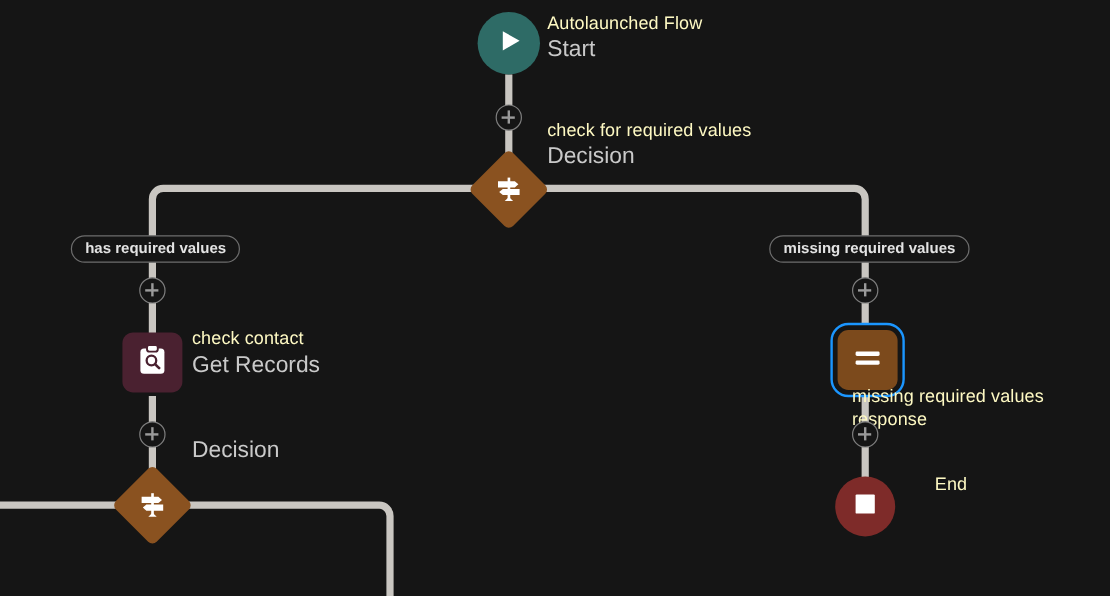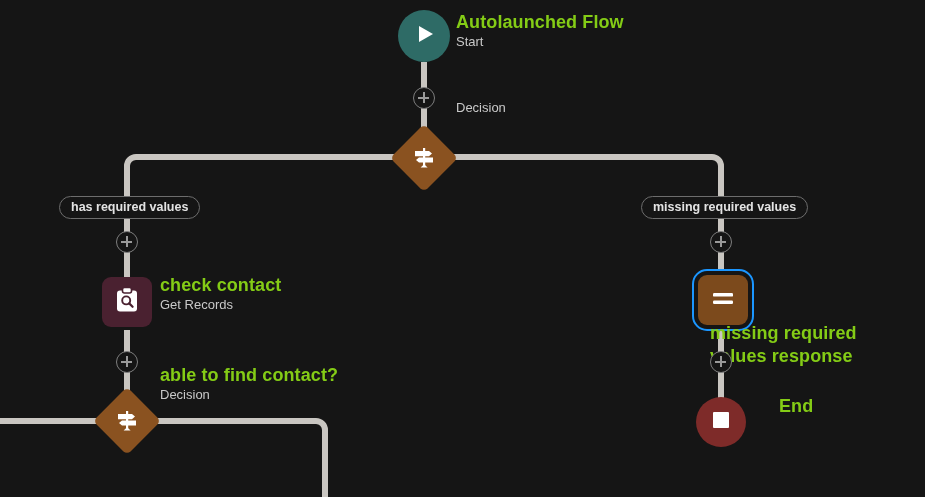--- a/index.html
+++ b/index.html
@@ -56,26 +56,26 @@
   .diamond-node > .glyph { transform: rotate(-45deg); display:flex; }
 
   
   .node-label {
     position: absolute;
     line-height: 1.25;
     white-space: nowrap;
   }
   .node-label .title {
     display: block;
-    font-size: 18px; font-weight: bold; color: #84cc16;
+    font-size: 15px; font-weight: normal; color: #fef9c3;
     letter-spacing: .1px;
   }
   .node-label .subtitle {
     display: block;
-    font-size: 13px; color: #c9c9c9;
+    font-size: 19px; color: #c9c9c9;
   }
   .node-label.wrap { white-space: normal; width: 170px; }
 
   
   .branch-pill {
     position: absolute;
     border: 1px solid #6d6d6d;
     border-radius: 12px;
     background: #151515;
     color: #e3e3e3;
@@ -151,20 +151,21 @@
         <svg width="26" height="26" viewBox="0 0 26 26" aria-hidden="true">
           <rect x="12" y="3" width="2.2" height="19" fill="#ffffff"></rect>
           <path d="M4 6 h14 l3 2.6 -3 2.6 H4 z" fill="#ffffff"></path>
           <path d="M22 12.4 h-14 l-3 2.6 3 2.6 h14 z" fill="#ffffff"></path>
           <path d="M9.6 22.6 l3.5 -3.4 3.5 3.4 z" fill="#ffffff"></path>
         </svg>
       </span>
     </div>
   </div>
   <div class="node-label" style="left:456px; top:100px;">
+    <span class="title">check for required values</span>
     <span class="subtitle">Decision</span>
   </div>
 
   <div class="branch-pill" style="left:641px; top:196px;">missing required values</div>
   <div class="branch-pill" style="left:59px; top:196px;">has required values</div>
 
   <div class="add-btn" style="left:116px; top:231px;"></div>
   <div class="add-btn" style="left:710px; top:231px;"></div>
 
   <div class="node" style="left:102px; top:277px;">
@@ -192,21 +193,20 @@
         <svg width="26" height="26" viewBox="0 0 26 26" aria-hidden="true">
           <rect x="12" y="3" width="2.2" height="19" fill="#ffffff"></rect>
           <path d="M4 6 h14 l3 2.6 -3 2.6 H4 z" fill="#ffffff"></path>
           <path d="M22 12.4 h-14 l-3 2.6 3 2.6 h14 z" fill="#ffffff"></path>
           <path d="M9.6 22.6 l3.5 -3.4 3.5 3.4 z" fill="#ffffff"></path>
         </svg>
       </span>
     </div>
   </div>
   <div class="node-label" style="left:160px; top:364px;">
-    <span class="title">able to find contact?</span>
     <span class="subtitle">Decision</span>
   </div>
 
 
   <div class="selected-wrap" style="left:692px; top:269px;">
     <div class="square-node assignment-node">
       <span class="glyph">
         <svg width="30" height="30" viewBox="0 0 30 30" aria-hidden="true">
           <rect x="5" y="10" width="20" height="3.6" rx="1.2" fill="#ffffff"></rect>
           <rect x="5" y="17.4" width="20" height="3.6" rx="1.2" fill="#ffffff"></rect>

